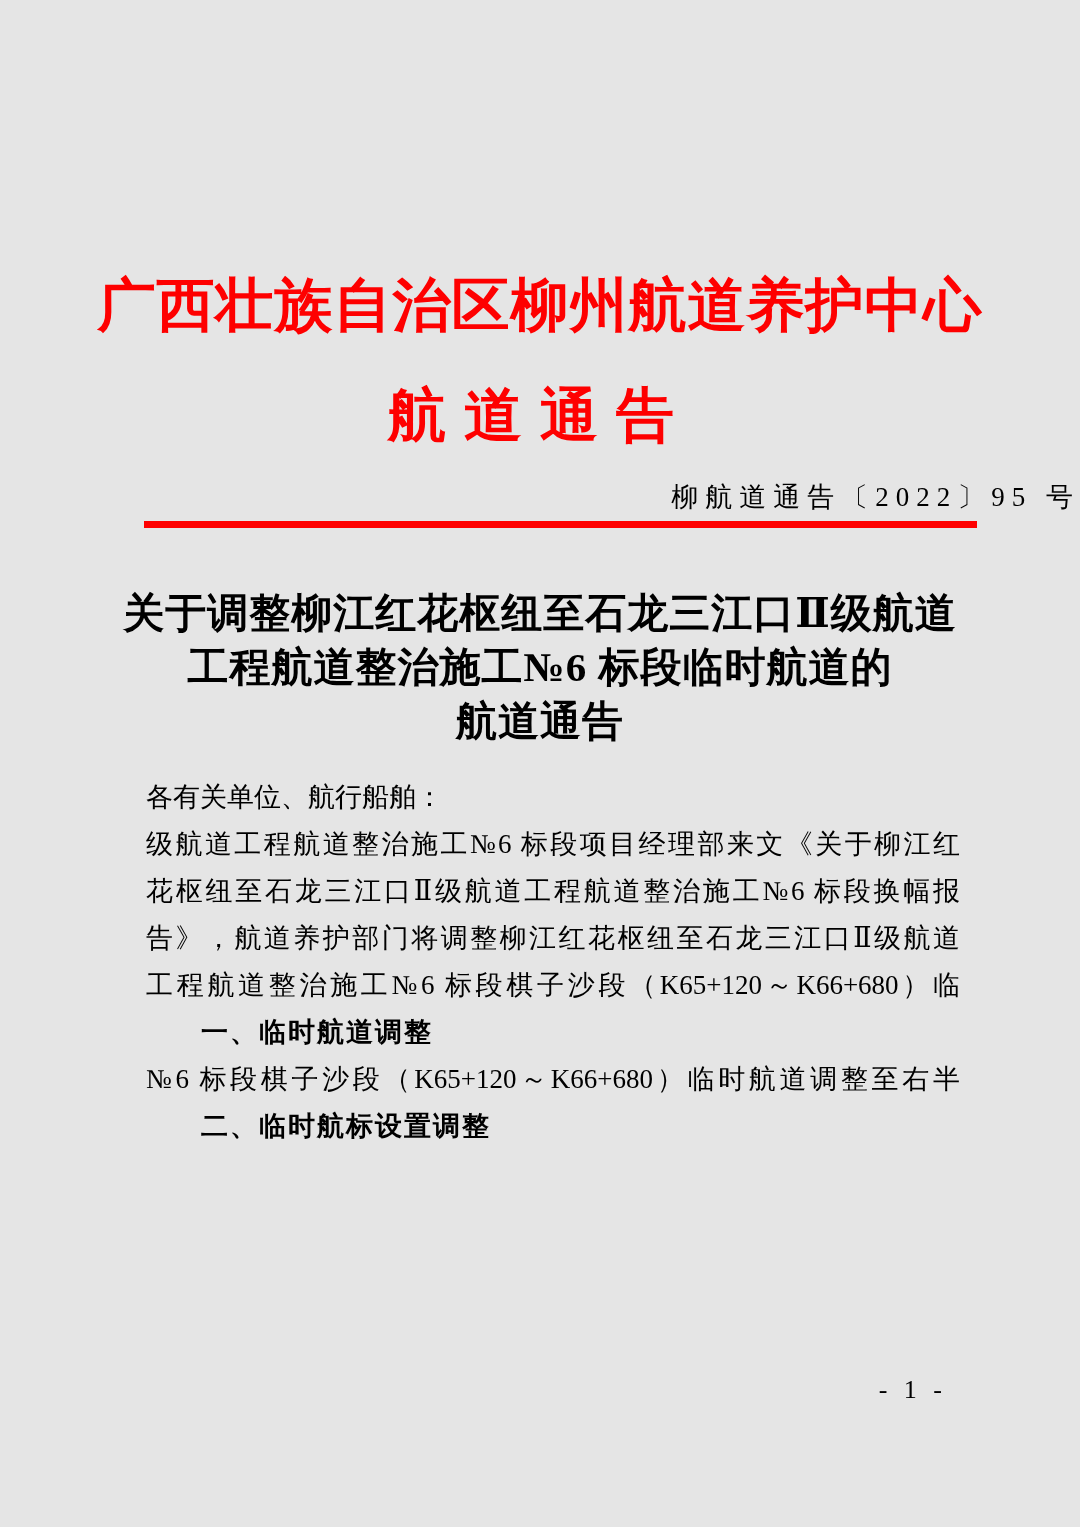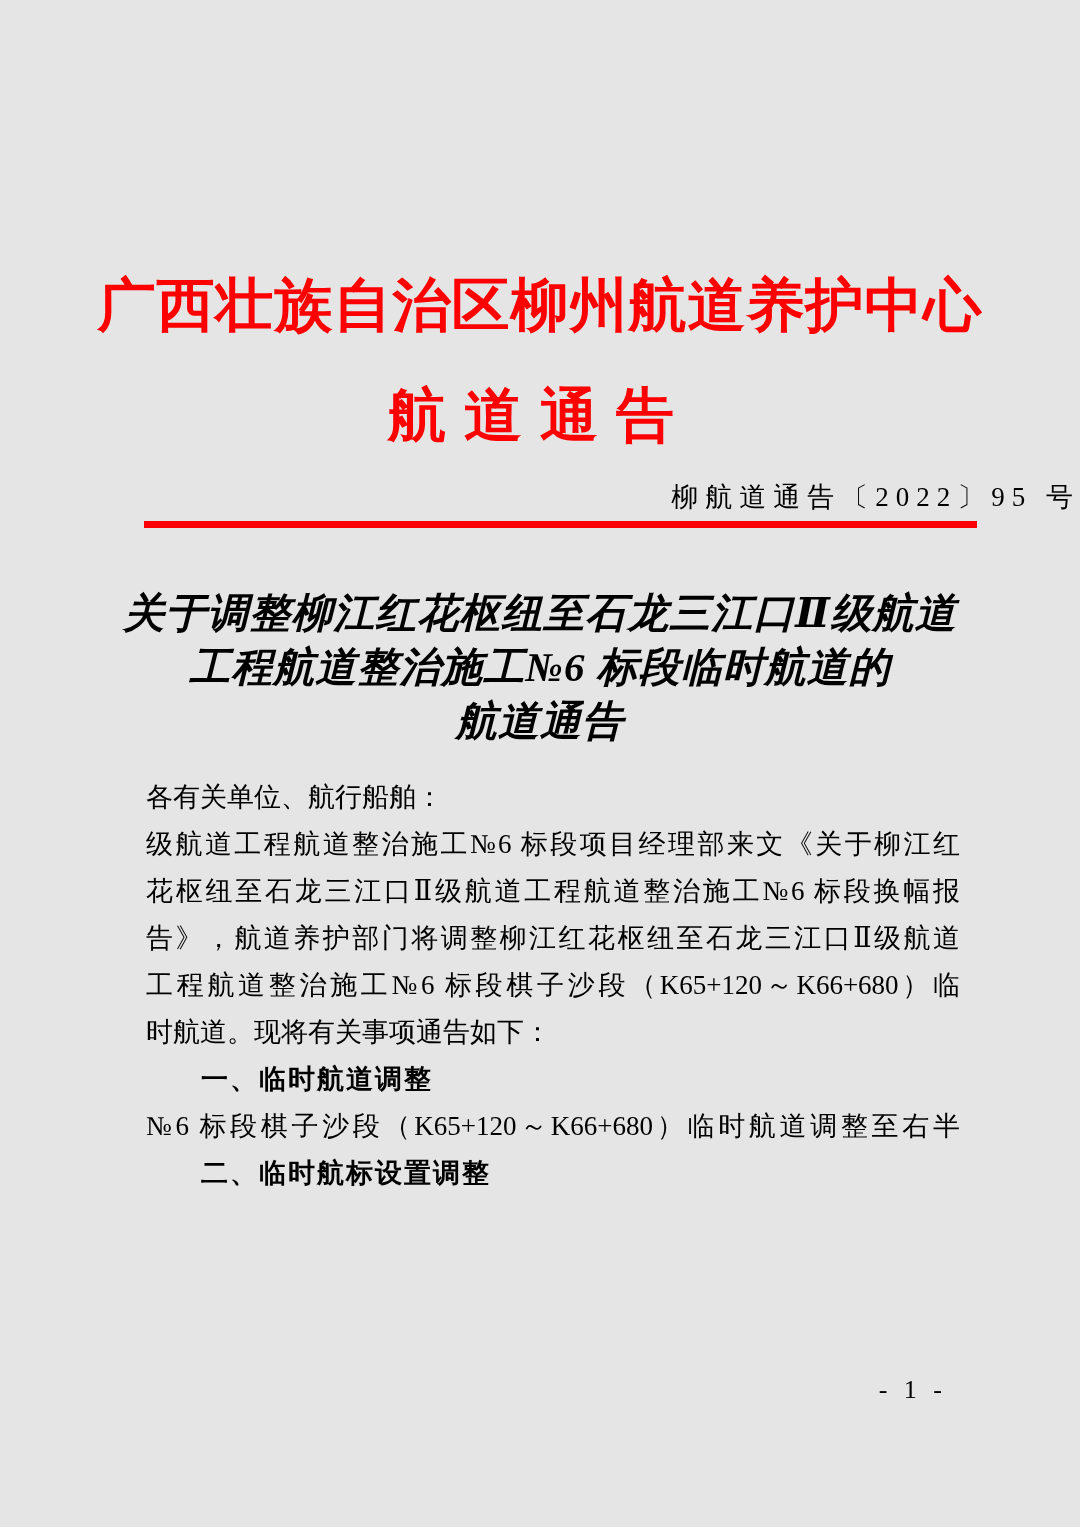--- a/index.html
+++ b/index.html
@@ -41,21 +41,20 @@
     height: 7px;
     background: #fe0000;
   }
   .doc-title {
     margin-top: 58px;
     text-align: center;
     font-weight: bold;
     font-size: 41px;
     line-height: 54px;
     letter-spacing: 1px;
-    font-style: italic;
   }
   .body-text {
     margin: 26px 0 0 146px;
     width: 814px;
     font-size: 27px;
     line-height: 47px;
   }
   .line { white-space: nowrap; }
   .line.fill {
     white-space: normal;
@@ -96,21 +95,20 @@
     <div>工程航道整治施工№6 标段临时航道的</div>
     <div>航道通告</div>
   </div>
 
   <div class="body-text">
     <div class="line">各有关单位、航行船舶：</div>
     <div class="line fill">级航道工程航道整治施工№6 标段项目经理部来文《关于柳江红</div>
     <div class="line fill">花枢纽至石龙三江口Ⅱ级航道工程航道整治施工№6 标段换幅报</div>
     <div class="line fill">告》，航道养护部门将调整柳江红花枢纽至石龙三江口Ⅱ级航道</div>
     <div class="line fill">工程航道整治施工№6 标段棋子沙段（K65+120～K66+680）临</div>
-    <div class="line">时航道。现将有关事项通告如下：</div>
     <div class="line heading indent">一、临时航道调整</div>
     <div class="line fill">№6 标段棋子沙段（K65+120～K66+680）临时航道调整至右半</div>
     <div class="line heading indent">二、临时航标设置调整</div>
   </div>
 
   <div class="page-number">- 1 -</div>
 
 </div>
 
 </body></html>

